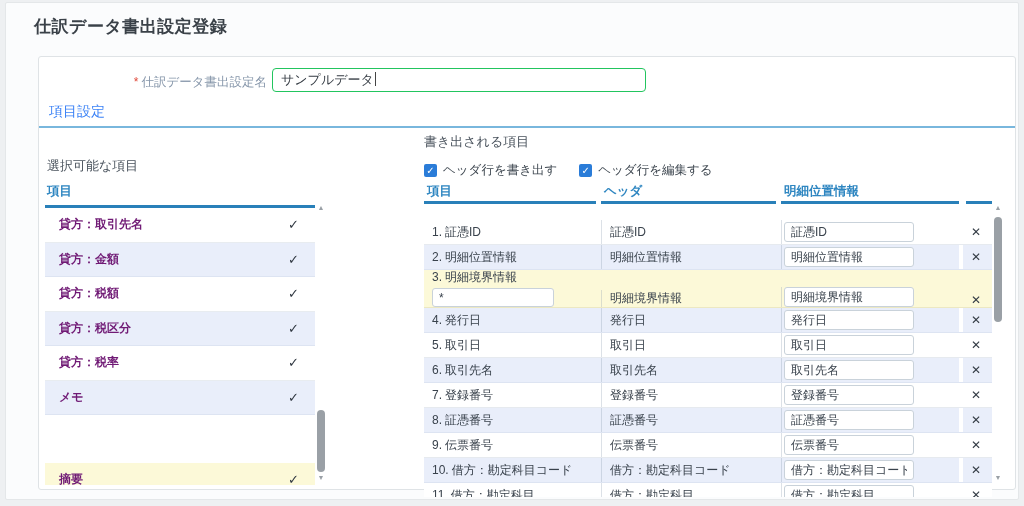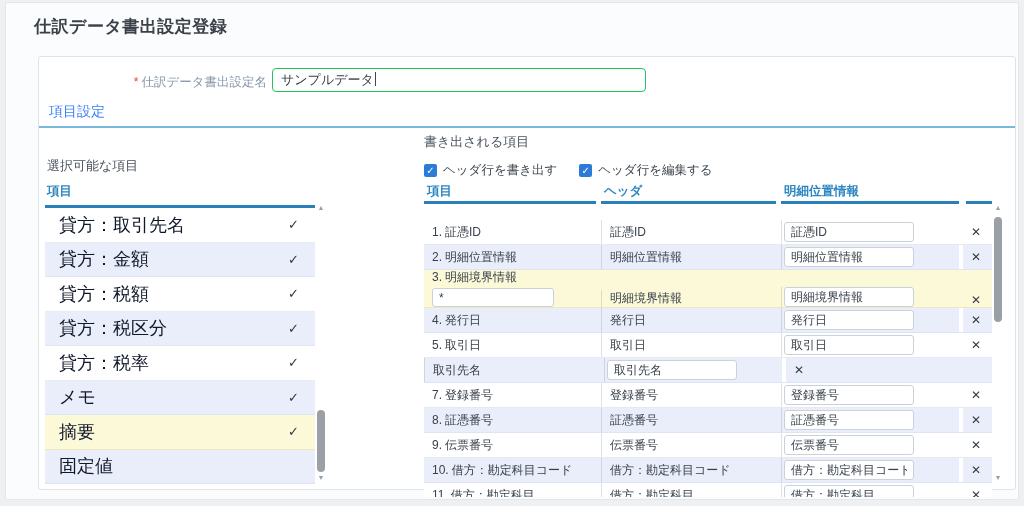--- a/index.html
+++ b/index.html
@@ -54,22 +54,22 @@
     padding: 0 0 5px 2px; border-bottom: 3px solid #2980b9;
   }
   
   .left-pane { position: absolute; left: 6px; top: 126px; width: 270px; }
   .llist { height: 277px; overflow: hidden; }
   .lrow {
     height: 34.5px; display: flex; align-items: center; position: relative;
     background: #fff; border-bottom: 1px solid #e8ecf0;
   }
   .lrow.alt { background: #e9eefa; border-bottom: 1px solid #dde4f2; }
-  .lrow.hl { background: #fcf9d8; border-bottom: 1px solid #ece8c2; }
-  .llabel { padding-left: 14px; font-size: 18px; font-weight: normal; color: #0f172a; }
+  .lrow.hl { background: #fcf9d8; border-bottom: 1px solid #ece8c2; margin-top: 48px; }
+  .llabel { padding-left: 14px; font-size: 12px; font-weight: bold; color: #701a75; }
   .lcheck { position: absolute; right: 16px; font-size: 13px; color: #2f3740; }
   
   .scrollbar { position: absolute; width: 10px; height: 277px; }
   .sb-left  { left: 277px; top: 147px; }
   .sb-right { left: 954px; top: 147px; }
   .arr { position: absolute; left: 0; width: 10px; text-align: center; font-size: 7px; color: #9aa0a6; }
   .arr.up { top: 0; } .arr.down { bottom: 0; }
   .thumb { position: absolute; left: 1px; width: 8px; background: #9aa0a6; border-radius: 4px; }
   .sb-left .thumb  { top: 206px; height: 62px; }
   .sb-right .thumb { top: 13px;  height: 105px; }
@@ -261,20 +261,23 @@
             </div>
             <div class="cell cc">
               <input class="custom-input" value="取引日" style="">
             </div>
             <div class="gapcol"></div>
             <div class="cell cx">
               <span class="xicon">✕</span>
             </div>
           </div>
           <div class="trow alt">
+            <div class="cell ci">
+              <div><span class="rno">6.</span><span>取引先名</span></div>
+            </div>
             <div class="cell ch">
               <span>取引先名</span>
             </div>
             <div class="cell cc">
               <input class="custom-input" value="取引先名" style="">
             </div>
             <div class="gapcol"></div>
             <div class="cell cx">
               <span class="xicon">✕</span>
             </div>

